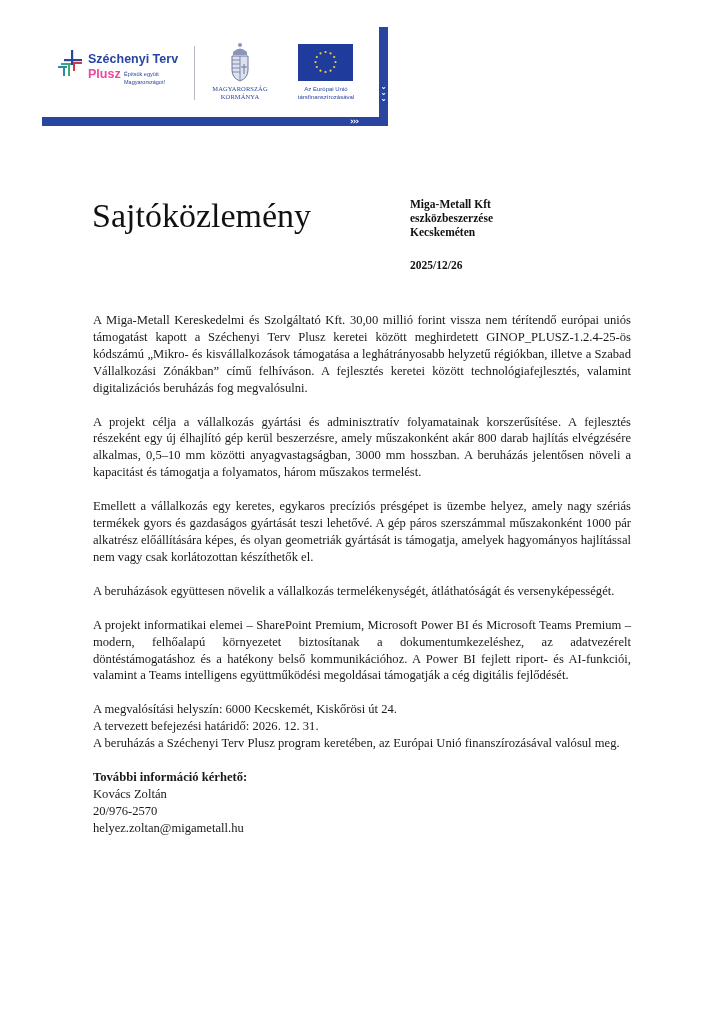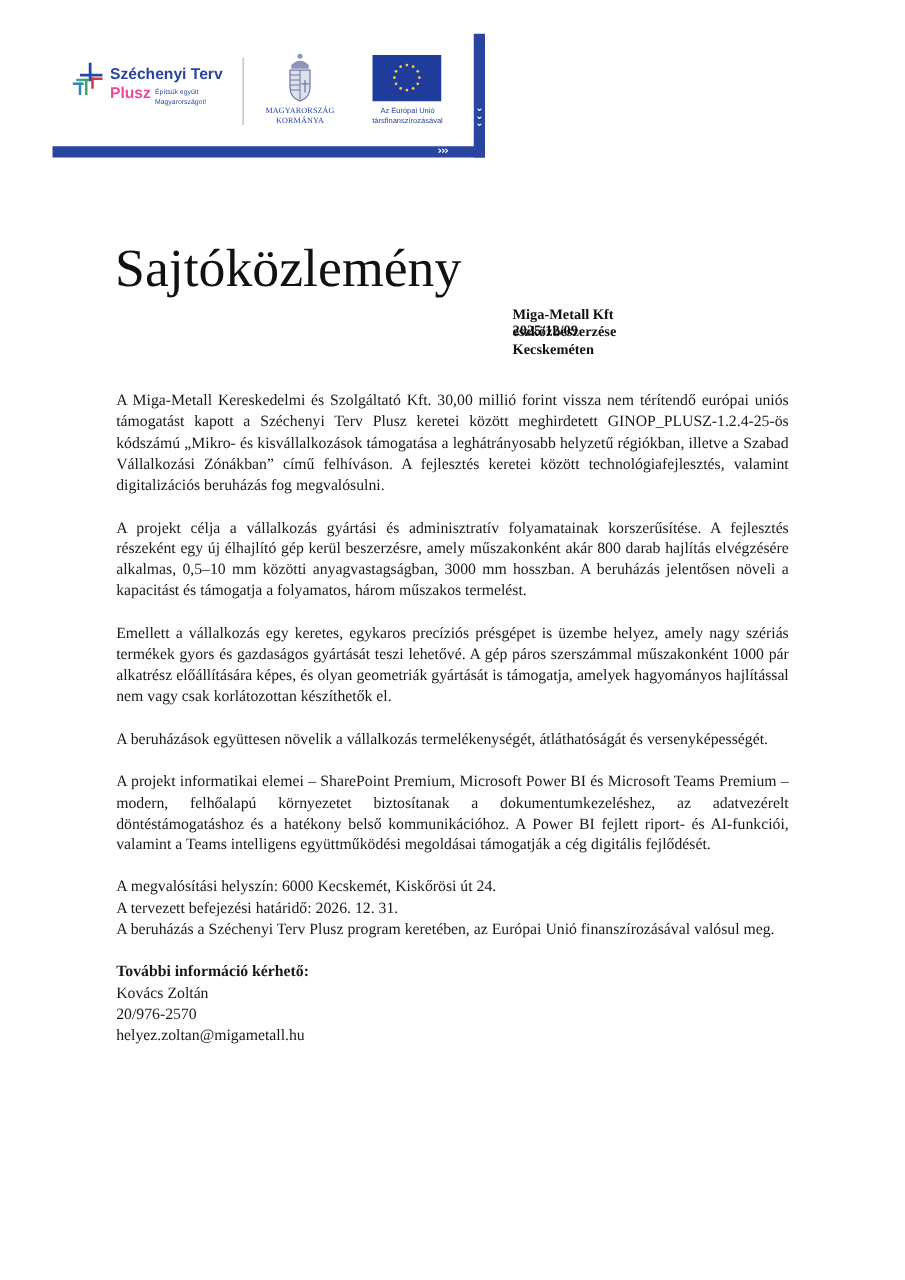--- a/index.html
+++ b/index.html
@@ -22,22 +22,22 @@
 
     .gov-logo { left: 205px; top: 42px; width: 70px; height: 62px; text-align: center; }
     .gov-crest { position: absolute; left: 23px; top: 0px; width: 24px; height: 40px; }
     .gov-text { position: absolute; left: 0; top: 43px; width: 70px; font-family: "Liberation Serif", serif; font-size: 6.5px; line-height: 8px; color: #2a45a0; letter-spacing: 0.1px; text-align: center; }
 
     .eu-logo { left: 290px; top: 44px; width: 80px; height: 60px; }
     .eu-flag { position: absolute; left: 8px; top: 0; width: 55px; height: 37px; background: #1f3c9c; }
     .eu-text { position: absolute; left: 0; top: 41px; width: 72px; font-family: "Liberation Sans", sans-serif; font-size: 6px; line-height: 8px; color: #2a45a0; text-align: center; white-space: nowrap; }
 
     
-    .doc-title { left: 92px; top: 196px; font-size: 43px; line-height: 40px; color: #111; font-family: "Liberation Serif", serif; }
-    .side-block { left: 410px; top: 197px; font-weight: bold; font-size: 11.5px; line-height: 14px; color: #111; margin-top: 48px; }
+    .doc-title { left: 92px; top: 196px; font-size: 34px; line-height: 40px; color: #111; font-family: "Liberation Serif", serif; }
+    .side-block { left: 410px; top: 197px; font-weight: bold; font-size: 11.5px; line-height: 14px; color: #111; }
     .side-date { left: 410px; top: 258px; font-weight: bold; font-size: 11.5px; line-height: 14px; color: #111; }
 
     
     .body { left: 93px; top: 312px; width: 538px; font-size: 12.6px; line-height: 16.9px; color: #1a1a1a; }
     .body p { margin: 0; text-align: justify; }
     .body p.gap { margin-top: 17px; }
     .body .bold { font-weight: bold; }
   </style>
 </head>
 <body>
@@ -111,21 +111,21 @@
   </div>
 </div>
 
 <div class="abs doc-title">Sajtóközlemény</div>
 
 <div class="abs side-block">
   <div>Miga-Metall Kft</div>
   <div>eszközbeszerzése</div>
   <div>Kecskeméten</div>
 </div>
-<div class="abs side-date">2025/12/09</div>
+<div class="abs side-date">2025/12/26</div>
 
 <div class="abs body">
   <p>A Miga-Metall Kereskedelmi és Szolgáltató Kft. 30,00 millió forint vissza nem térítendő európai uniós támogatást kapott a Széchenyi Terv Plusz keretei között meghirdetett GINOP_PLUSZ-1.2.4-25-ös kódszámú „Mikro- és kisvállalkozások támogatása a leghátrányosabb helyzetű régiókban, illetve a Szabad Vállalkozási Zónákban” című felhíváson. A fejlesztés keretei között technológiafejlesztés, valamint digitalizációs beruházás fog megvalósulni.</p>
   <p class="gap">A projekt célja a vállalkozás gyártási és adminisztratív folyamatainak korszerűsítése. A fejlesztés részeként egy új élhajlító gép kerül beszerzésre, amely műszakonként akár 800 darab hajlítás elvégzésére alkalmas, 0,5–10 mm közötti anyagvastagságban, 3000 mm hosszban. A beruházás jelentősen növeli a kapacitást és támogatja a folyamatos, három műszakos termelést.</p>
   <p class="gap">Emellett a vállalkozás egy keretes, egykaros precíziós présgépet is üzembe helyez, amely nagy szériás termékek gyors és gazdaságos gyártását teszi lehetővé. A gép páros szerszámmal műszakonként 1000 pár alkatrész előállítására képes, és olyan geometriák gyártását is támogatja, amelyek hagyományos hajlítással nem vagy csak korlátozottan készíthetők el.</p>
   <p class="gap">A beruházások együttesen növelik a vállalkozás termelékenységét, átláthatóságát és versenyképességét.</p>
   <p class="gap">A projekt informatikai elemei – SharePoint Premium, Microsoft Power BI és Microsoft Teams Premium – modern, felhőalapú környezetet biztosítanak a dokumentumkezeléshez, az adatvezérelt döntéstámogatáshoz és a hatékony belső kommunikációhoz. A Power BI fejlett riport- és AI-funkciói, valamint a Teams intelligens együttműködési megoldásai támogatják a cég digitális fejlődését.</p>
   <p class="gap">A megvalósítási helyszín: 6000 Kecskemét, Kiskőrösi út 24.</p>
   <p>A tervezett befejezési határidő: 2026. 12. 31.</p>
   <p>A beruházás a Széchenyi Terv Plusz program keretében, az Európai Unió finanszírozásával valósul meg.</p>

